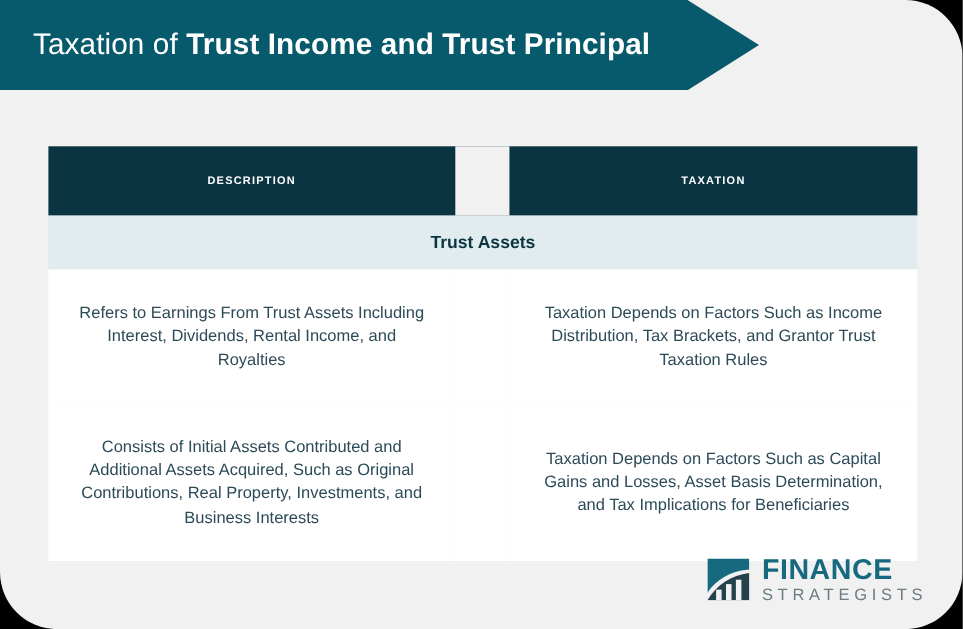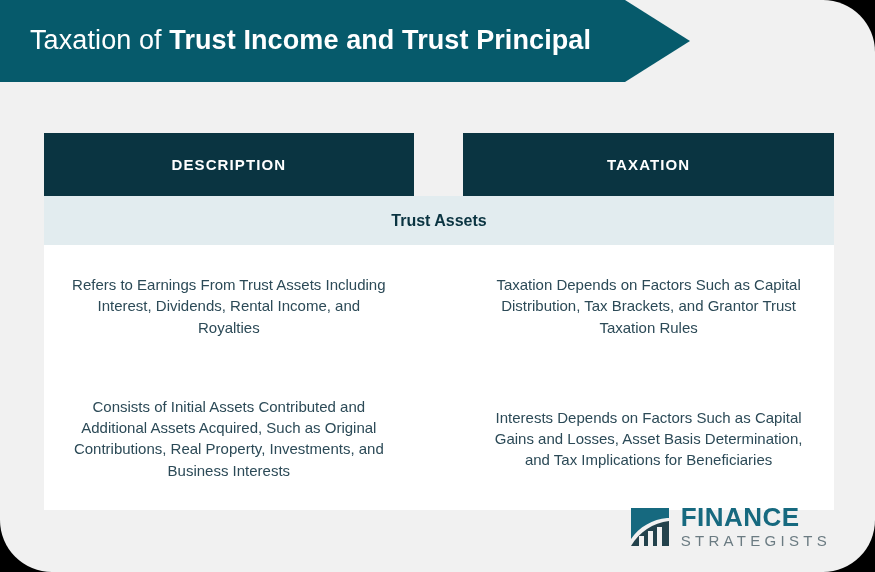--- a/index.html
+++ b/index.html
@@ -57,21 +57,21 @@
     width: 790px;
     border-collapse: collapse;
   }
 
   .table-header {
     background: #0a3441;
     height: 63px;
   }
   .table-header .th {
     color: #ffffff;
-    font-size: 15px;
+    font-size: 10px;
     font-weight: 700;
     letter-spacing: 1.1px;
     text-align: center;
     vertical-align: middle;
   }
   .col-divider-head {
     width: 2px;
     background: #f1f1f1;
     padding: 0;
   }
@@ -101,21 +101,21 @@
     padding: 29px 24px;
   }
   .body-row.r1 td { height: 57px; }
   .body-row.r2 td { height: 78px; }
 
   .cell-w { width: 394px; }
 
   
   .logo {
     position: absolute;
-    right: 44px;
+    right: 32px;
     bottom: 24px;
     display: flex;
     align-items: center;
     gap: 10px;
   }
   .logo-mark {
     position: relative;
     width: 40px;
     height: 40px;
     overflow: hidden;
@@ -158,28 +158,28 @@
         <td class="th cell-w">TAXATION</td>
       </tr>
 
       <tr class="section-row">
         <td colspan="3">Trust Assets</td>
       </tr>
 
       <tr class="body-row r1">
         <td class="cell-w">Refers to Earnings From Trust Assets Including Interest, Dividends, Rental Income, and Royalties</td>
         <td class="col-divider-body"></td>
-        <td class="cell-w">Taxation Depends on Factors Such as Capital Distribution, Tax Brackets, and Grantor Trust Taxation Rules</td>
+        <td class="cell-w">Taxation Depends on Factors Such as Income Distribution, Tax Brackets, and Grantor Trust Taxation Rules</td>
       </tr>
 
 
       <tr class="body-row r2">
         <td class="cell-w">Consists of Initial Assets Contributed and Additional Assets Acquired, Such as Original Contributions, Real Property, Investments, and Business Interests</td>
         <td class="col-divider-body"></td>
-        <td class="cell-w">Interests Depends on Factors Such as Capital Gains and Losses, Asset Basis Determination, and Tax Implications for Beneficiaries</td>
+        <td class="cell-w">Taxation Depends on Factors Such as Capital Gains and Losses, Asset Basis Determination, and Tax Implications for Beneficiaries</td>
       </tr>
     </tbody>
   </table>
 
   <div class="logo">
     <div class="logo-mark">
       <svg width="40" height="40" viewBox="0 0 40 40" xmlns="http://www.w3.org/2000/svg">
         <path d="M0 2 H38 V12 H36 C22 13 8 21 0 33 Z" fill="#16697f"></path>
         <path d="M0 40 C8 26 22 17 38 15 V40 Z" fill="#23424c"></path>
         <rect x="8" y="30" width="5" height="10" fill="#f1f1f1"></rect>

